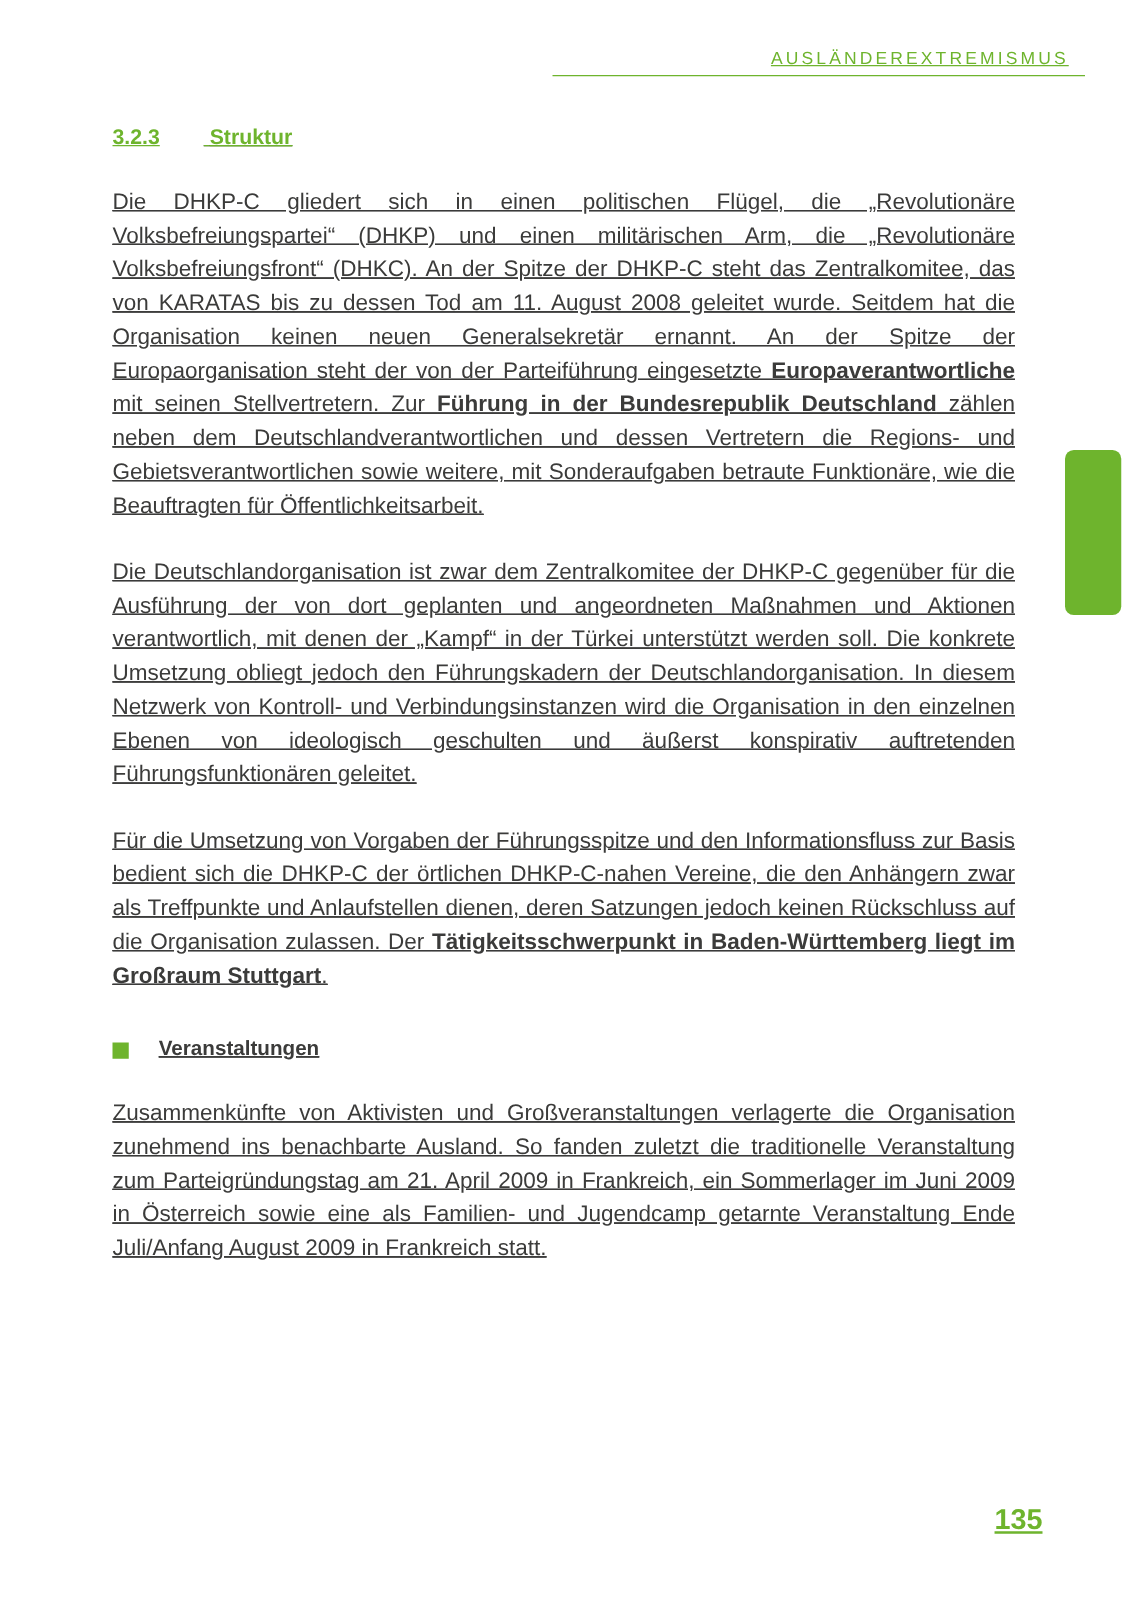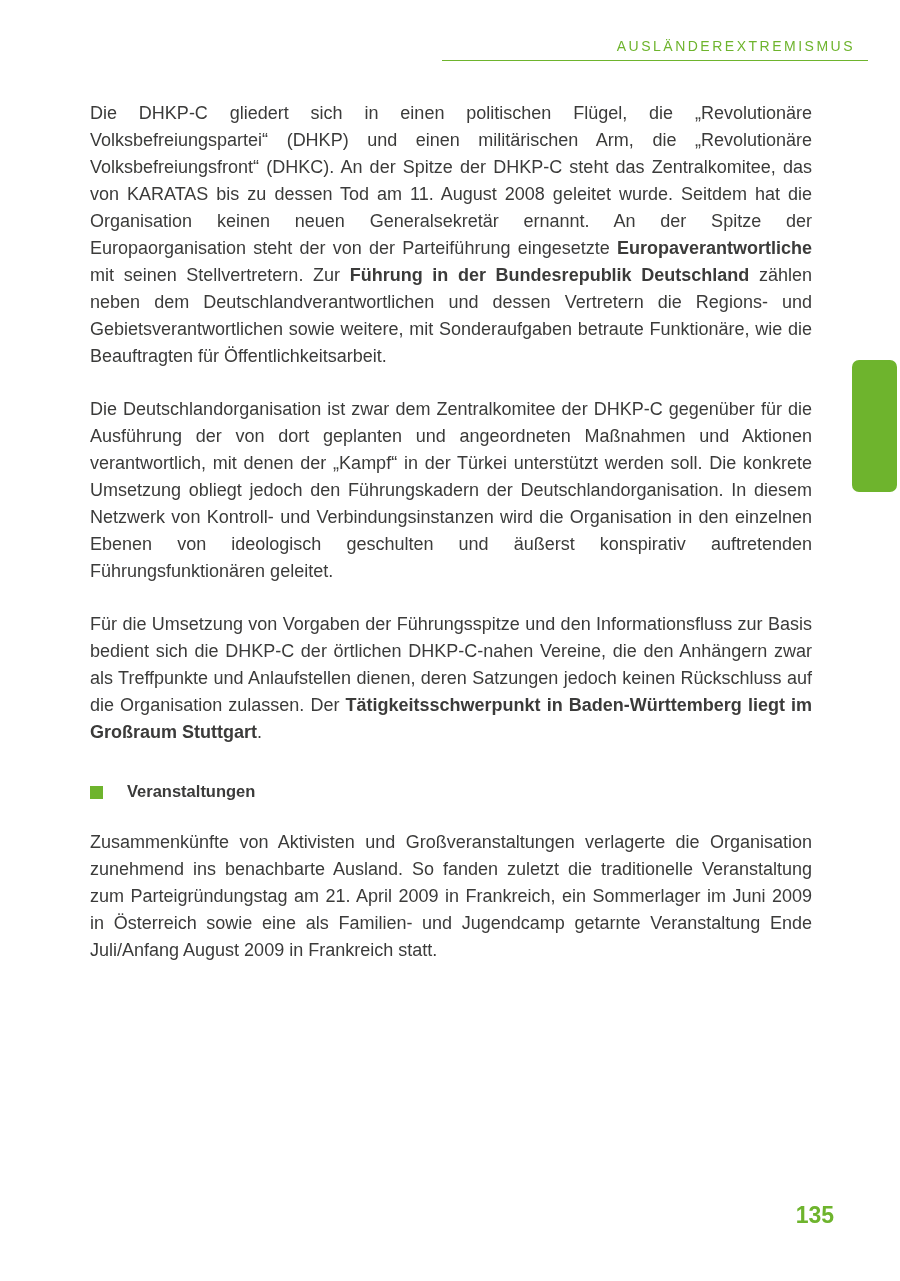--- a/index.html
+++ b/index.html
@@ -1,19 +1,19 @@
 <!DOCTYPE html>
 <html lang="de" style="--accent: #6eb42d; --text: #3b3b3a;"><head>
 <meta charset="utf-8">
 <style>
   :root {
     --accent: #6eb42d;
     --text: #3b3b3a;
   }
-  * { box-sizing: border-box; }
+  * { box-sizing: border-box; text-decoration: underline; }
   html, body { margin: 0; padding: 0; }
   body {
     width: 900px;
     height: 1281px;
     background: #ffffff;
     font-family: "Liberation Sans", "DejaVu Sans", sans-serif;
     color: var(--text);
     position: relative;
     overflow: hidden;
   }
@@ -110,20 +110,24 @@
 </head>
 <body>
 
 <div class="header-label">AUSLÄNDEREXTREMISMUS</div>
 <div class="header-rule"></div>
 
 <div class="chapter-tab"></div>
 
 <div class="content">
 
+  <h2 class="section-heading">
+    <span class="sec-num">3.2.3</span>
+    <span class="sec-title">Struktur</span>
+  </h2>
 
   <p class="para">
     <span>Die DHKP-C gliedert sich in einen politischen Flügel, die „Revolutionäre Volksbefreiungspartei“ (DHKP) und einen militärischen Arm, die „Revolutionäre Volksbefreiungsfront“ (DHKC). An der Spitze der DHKP-C steht das Zentralkomitee, das von KARATAS bis zu dessen Tod am 11. August 2008 geleitet wurde. Seitdem hat die Organisation keinen neuen Generalsekretär ernannt. An der Spitze der Europaorganisation steht der von der Parteiführung eingesetzte </span><span class="b">Europaverantwortliche</span><span> mit seinen Stellvertretern. Zur </span><span class="b">Führung in der Bundesrepublik Deutschland</span><span> zählen neben dem Deutschlandverantwortlichen und dessen Vertretern die Regions- und Gebietsverantwortlichen sowie weitere, mit Sonderaufgaben betraute Funktionäre, wie die Beauftragten für Öffentlichkeitsarbeit.</span>
   </p>
 
   <p class="para">
     <span>Die Deutschlandorganisation ist zwar dem Zentralkomitee der DHKP-C gegenüber für die Ausführung der von dort geplanten und angeordneten Maßnahmen und Aktionen verantwortlich, mit denen der „Kampf“ in der Türkei unterstützt werden soll. Die konkrete Umsetzung obliegt jedoch den Führungskadern der Deutschlandorganisation. In diesem Netzwerk von Kontroll- und Verbindungsinstanzen wird die Organisation in den einzelnen Ebenen von ideologisch geschulten und äußerst konspirativ auftretenden Führungsfunktionären geleitet.</span>
   </p>
 
   <p class="para">

